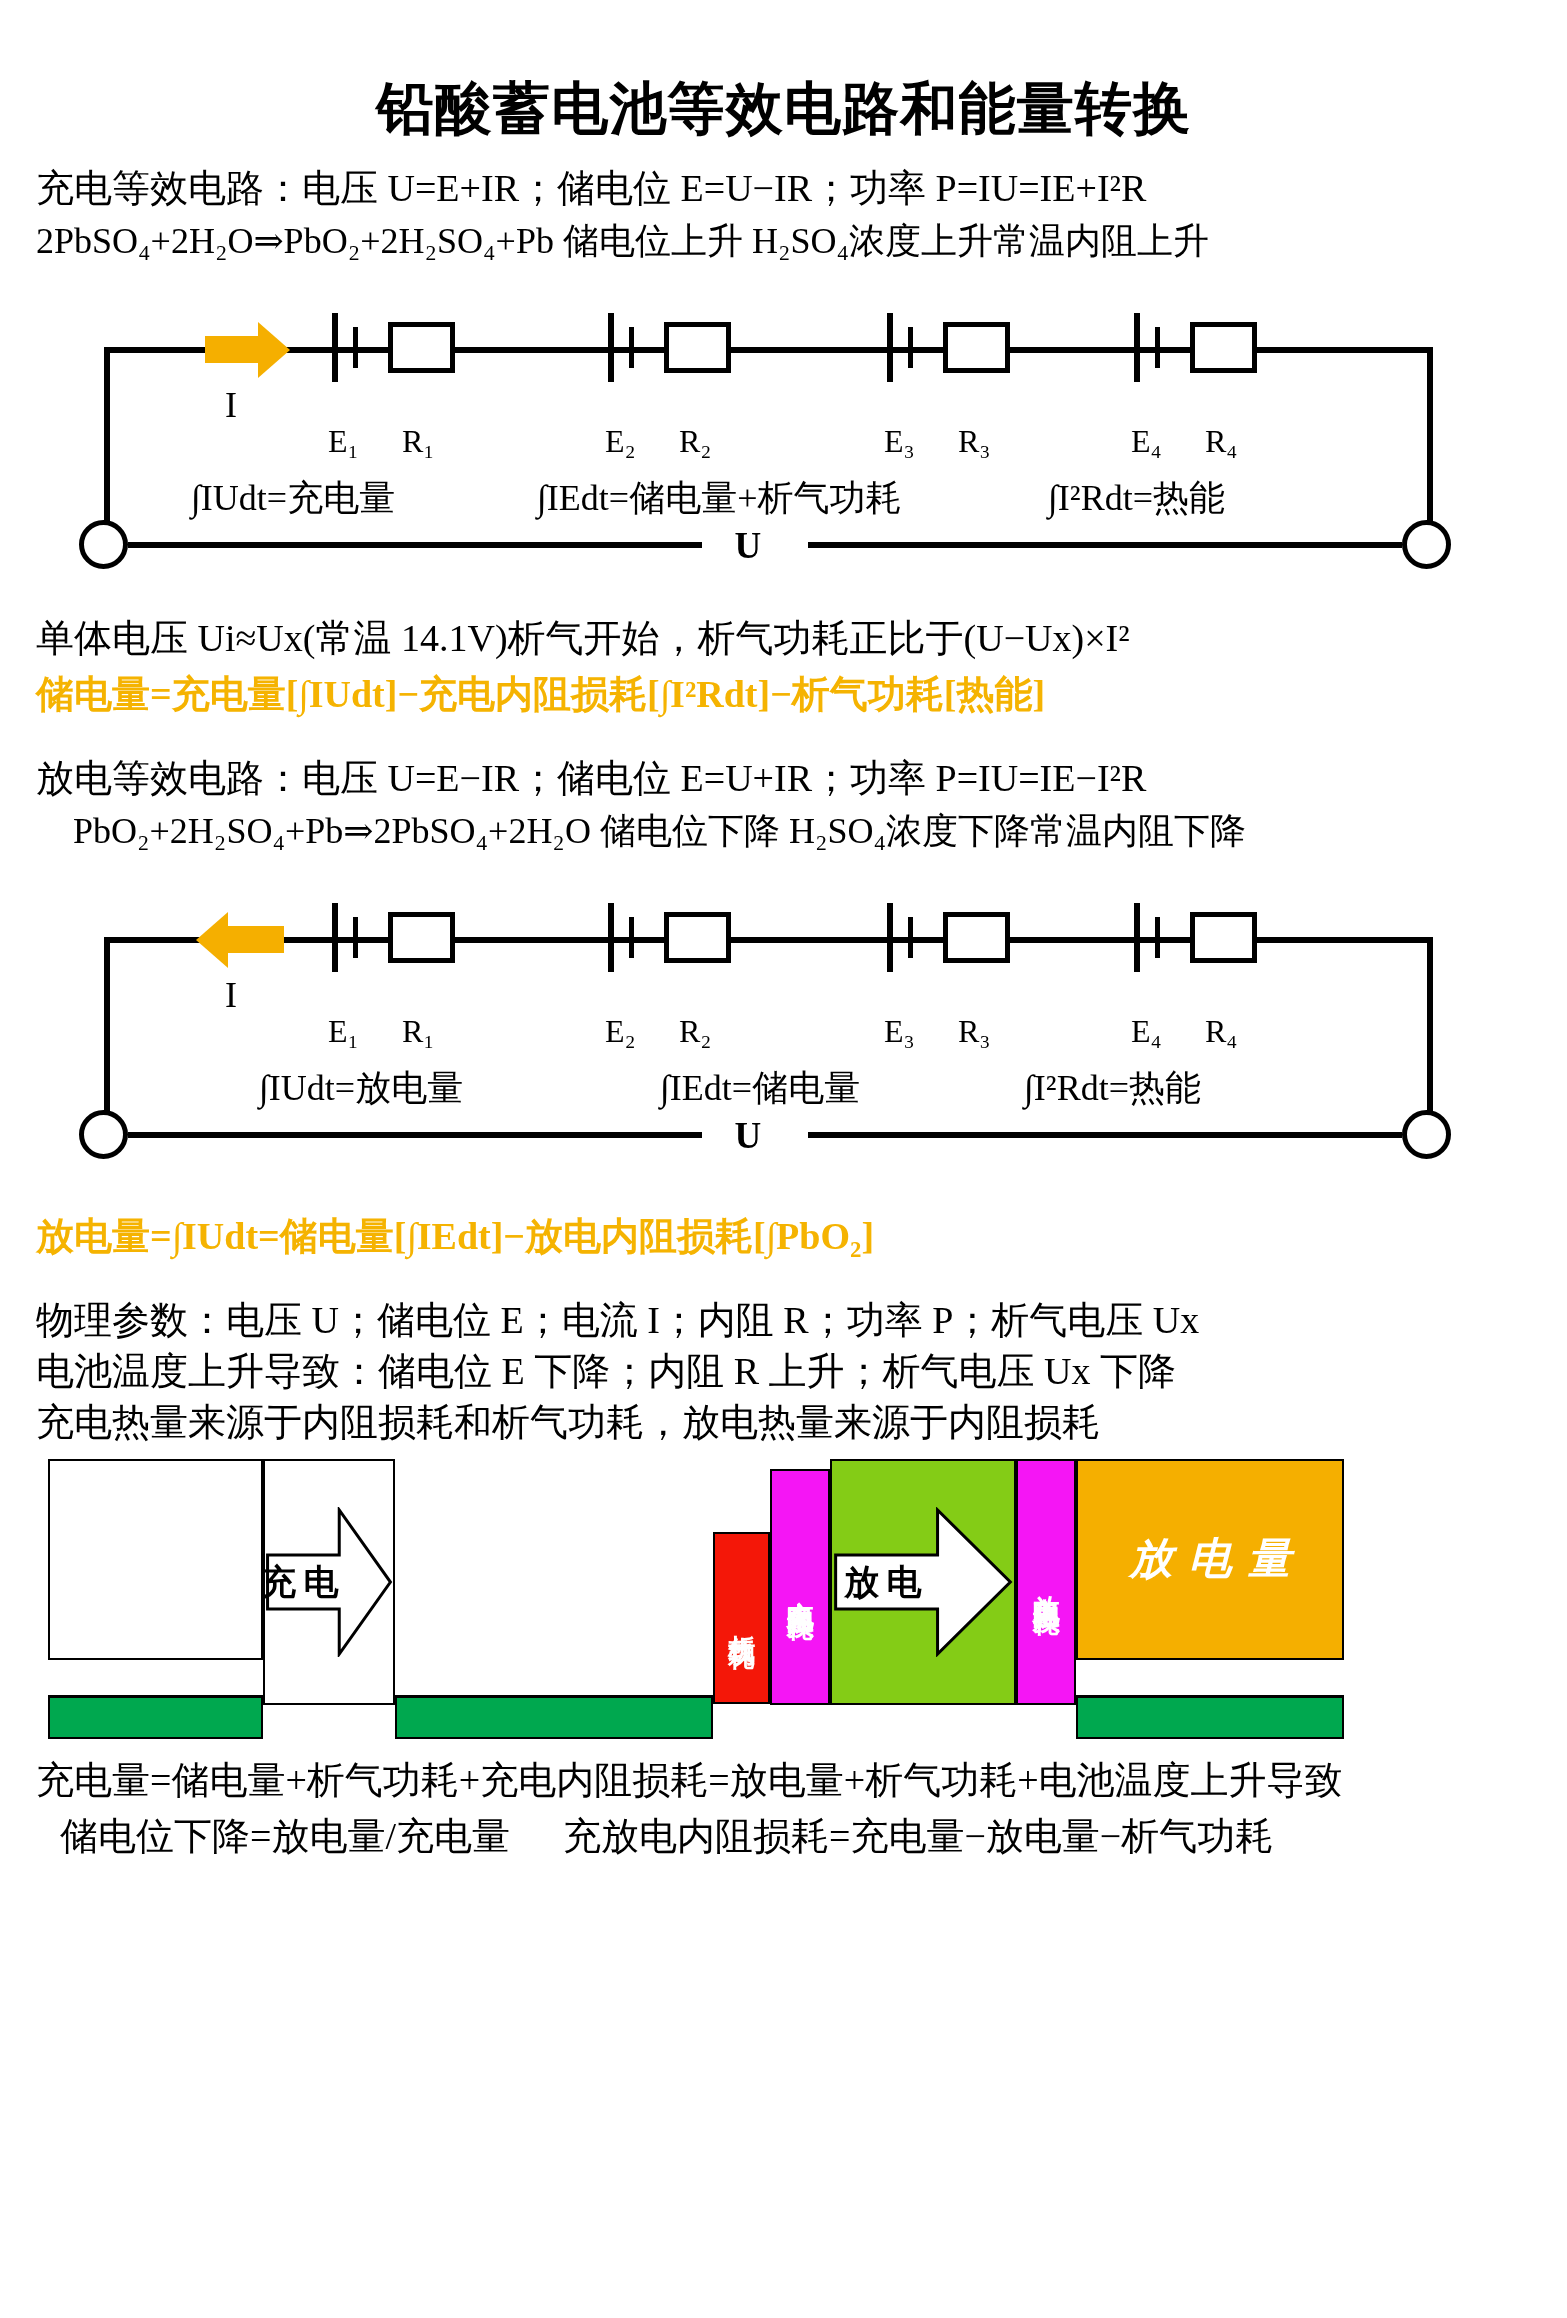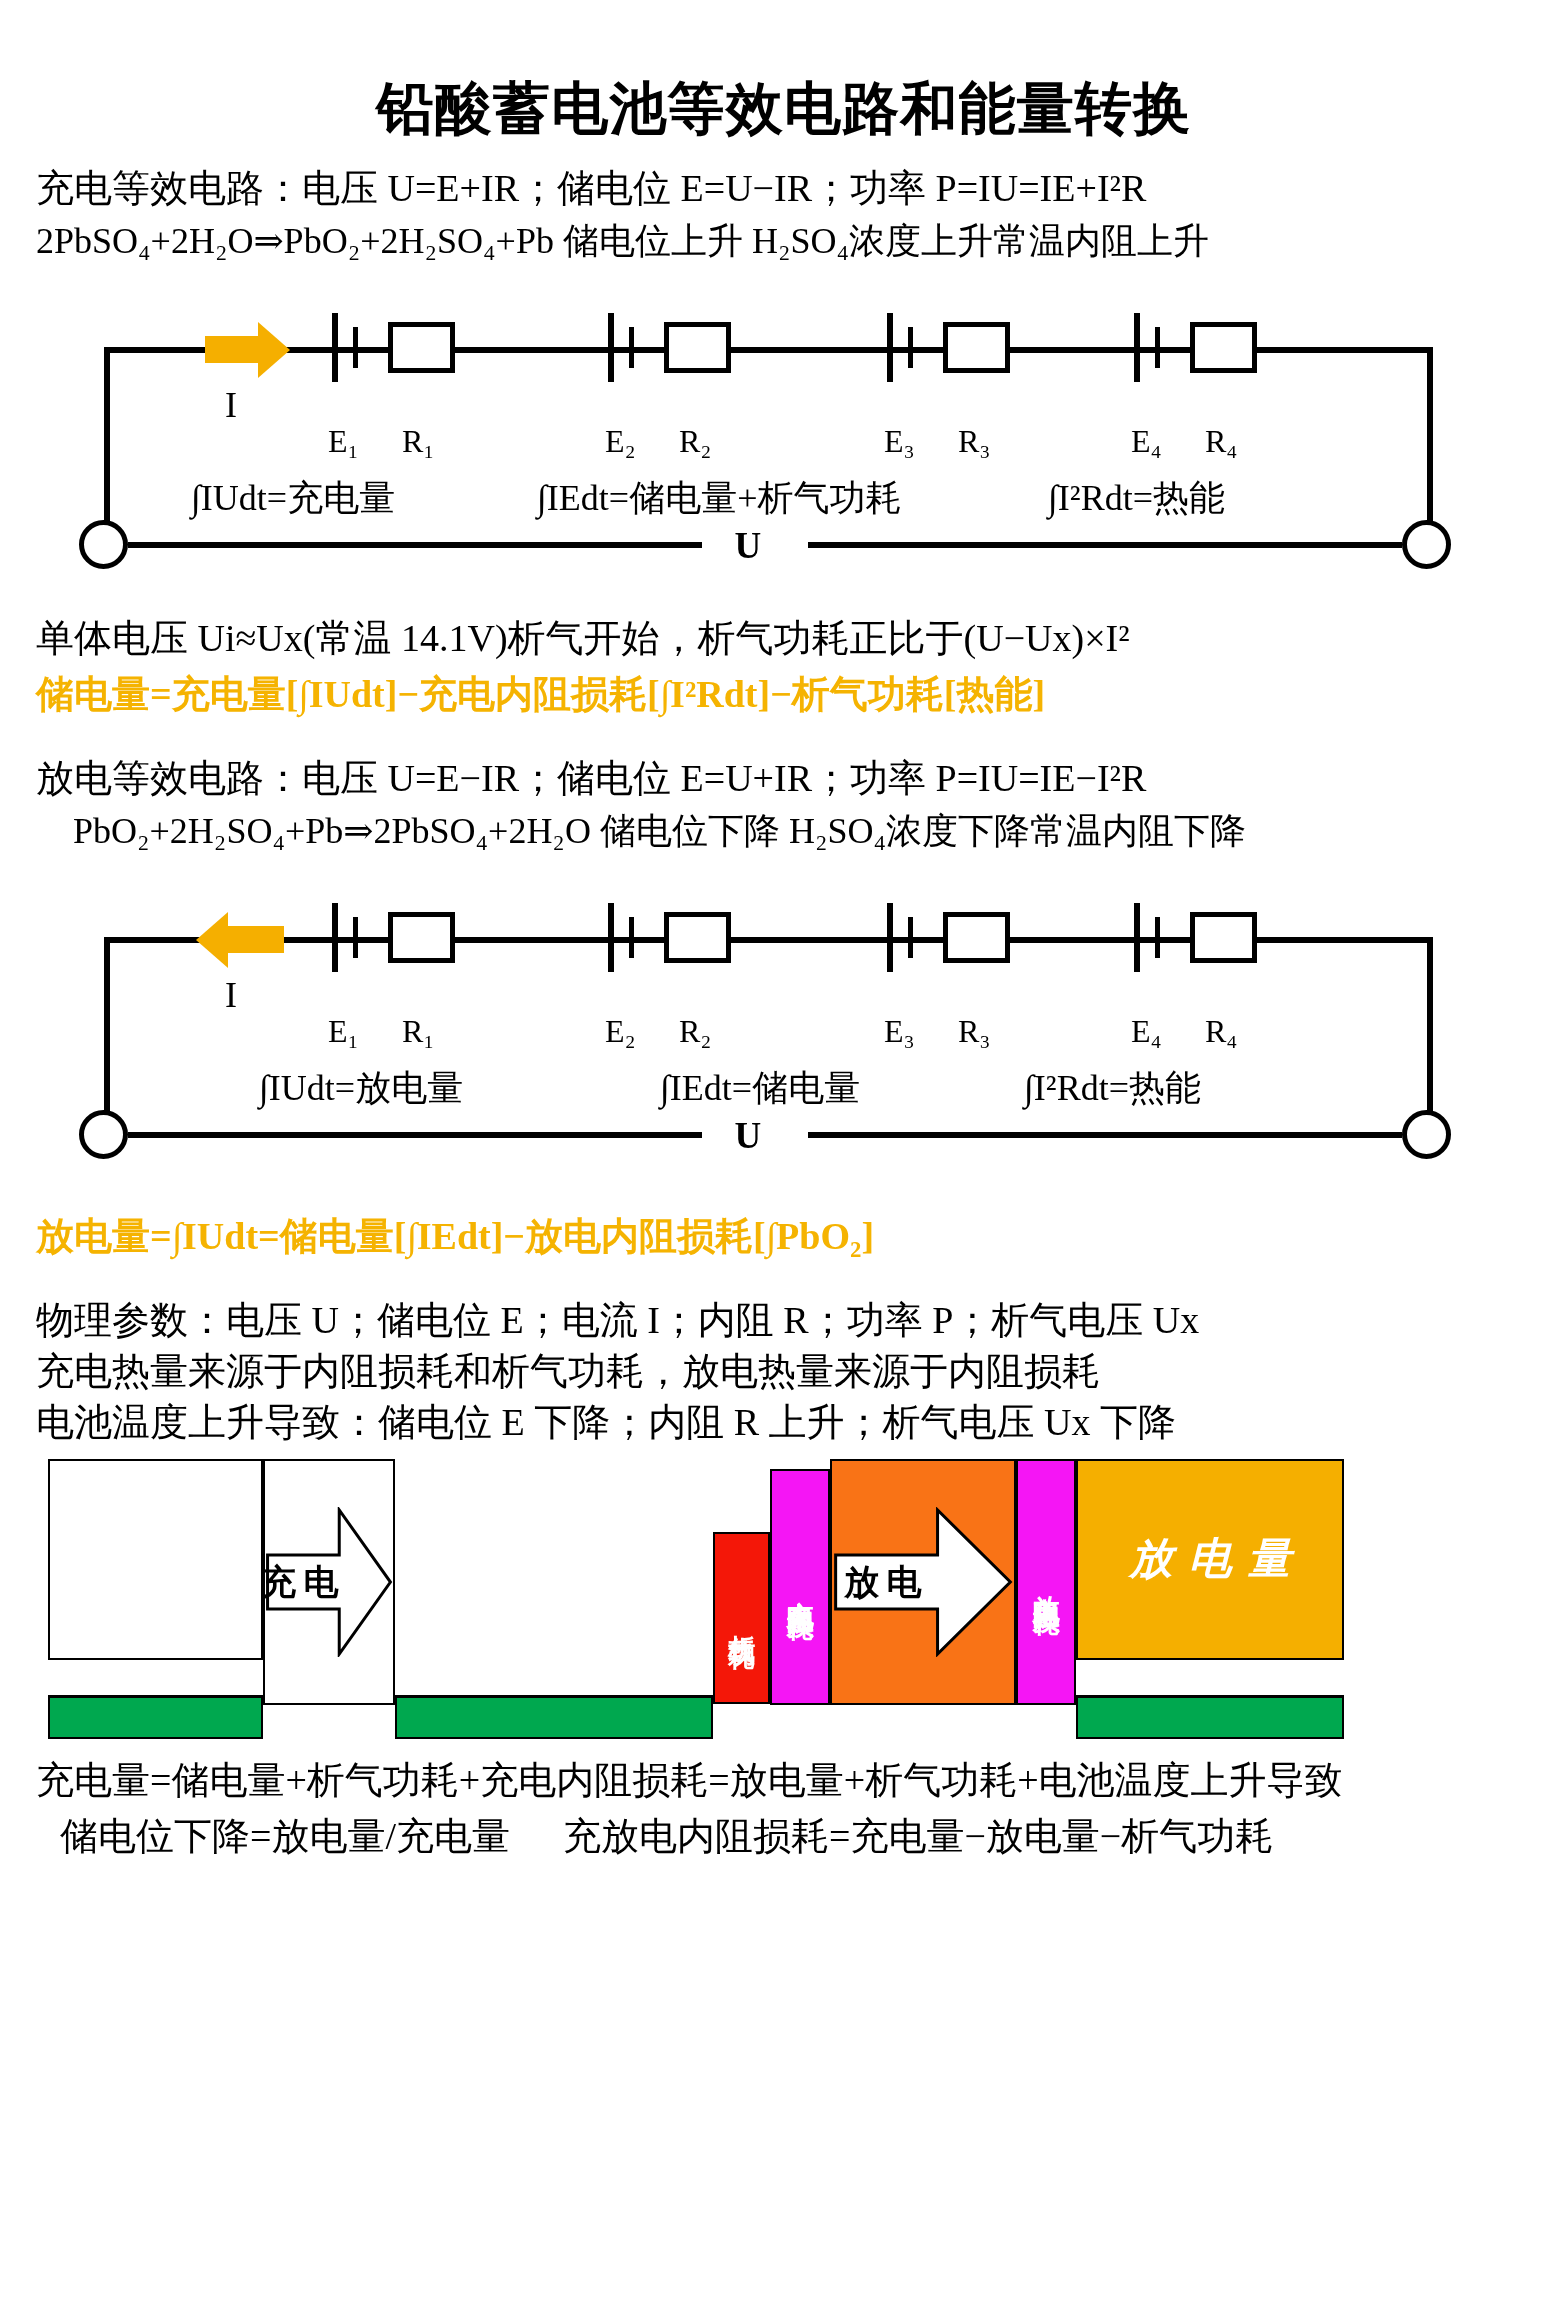--- a/index.html
+++ b/index.html
@@ -284,22 +284,22 @@
     <div class="lbl" style="left:1131px; top:131px;">R₄</div>
 
     <div class="formula-row" style="left:185px; top:180px;">∫IUdt=放电量</div>
     <div class="formula-row" style="left:586px; top:180px;">∫IEdt=储电量</div>
     <div class="formula-row" style="left:950px; top:180px;">∫I²Rdt=热能</div>
   </div>
 
   <div class="tline orange pad-l" style="margin-top:27px;">放电量=∫IUdt=储电量[∫IEdt]−放电内阻损耗[∫PbO₂]</div>
 
   <div class="tline pad-l" style="margin-top:38px;">物理参数：电压 U；储电位 E；电流 I；内阻 R；功率 P；析气电压 Ux</div>
+  <div class="tline pad-l" style="margin-top:5px;">电池温度上升导致：储电位 E 下降；内阻 R 上升；析气电压 Ux 下降</div>
   <div class="tline pad-l" style="margin-top:5px;">充电热量来源于内阻损耗和析气功耗，放电热量来源于内阻损耗</div>
-  <div class="tline pad-l" style="margin-top:5px;">电池温度上升导致：储电位 E 下降；内阻 R 上升；析气电压 Ux 下降</div>
 
   <div class="bars" id="bars" style="margin-top:13.6px;">
       <div class="bcol" style="width: 215px;">
         <div class="bblock" style="top: 0px; height: 201px; background: rgb(255, 255, 255); color: rgb(0, 0, 0);"></div>
         <div class="bbase" style="background: rgb(0, 168, 79); height: 44px;"></div>
       </div>
       <div class="bcol" style="width: 132px;">
         <div class="bblock" style="top: 0px; height: 246px; background: rgb(255, 255, 255); border: 2.5px solid rgb(0, 0, 0);">
           <svg viewBox="0 0 100 100" preserveAspectRatio="none" width="100%" height="62%" style="position: absolute; left: 0px; top: 19%;">
             <polygon points="2,32 58,32 58,2 98,50 58,98 58,68 2,68" fill="#ffffff" stroke="#000000" stroke-width="3" vector-effect="non-scaling-stroke"></polygon>
@@ -314,21 +314,21 @@
         <div class="bblock" style="top: 73px; height: 172px; background: rgb(244, 23, 8); color: rgb(255, 255, 255);">
           <span class="vtext">析气功耗</span>
         </div>
       </div>
       <div class="bcol" style="width: 60px;">
         <div class="bblock" style="top: 10px; height: 236px; background: rgb(245, 21, 245); color: rgb(255, 255, 255);">
           <span class="vtext">充电内阻损耗</span>
         </div>
       </div>
       <div class="bcol" style="width: 186px;">
-        <div class="bblock" style="top: 0px; height: 246px; background: #f97316; border: 2.5px solid rgb(0, 0, 0);">
+        <div class="bblock" style="top: 0px; height: 246px; background: #84cc16; border: 2.5px solid rgb(0, 0, 0);">
           <svg viewBox="0 0 100 100" preserveAspectRatio="none" width="100%" height="62%" style="position: absolute; left: 0px; top: 19%;">
             <polygon points="2,32 58,32 58,2 98,50 58,98 58,68 2,68" fill="#ffffff" stroke="#000000" stroke-width="3" vector-effect="non-scaling-stroke"></polygon>
           </svg>
           <div class="flow-label">放电</div>
         </div>
       </div>
       <div class="bcol" style="width: 60px;">
         <div class="bblock" style="top: 0px; height: 246px; background: rgb(245, 21, 245); color: rgb(255, 255, 255);">
           <span class="vtext">放电内阻损耗</span>
         </div>

